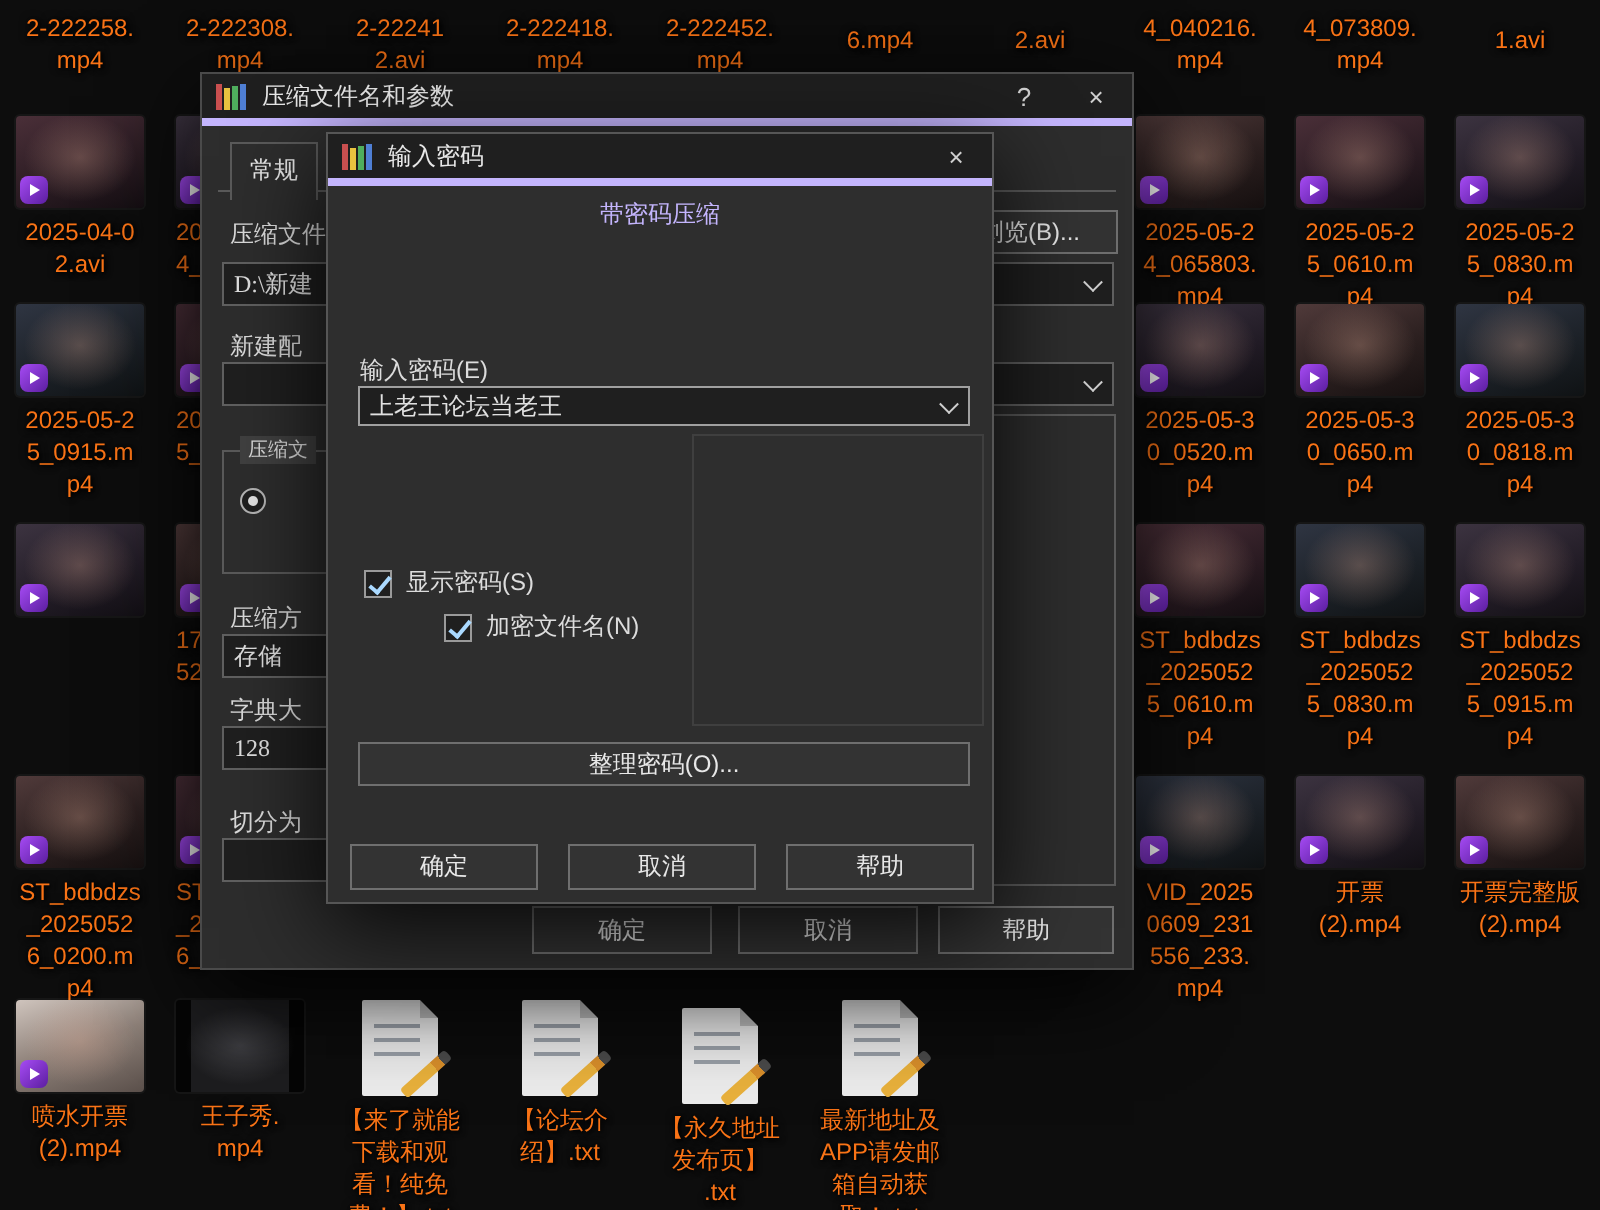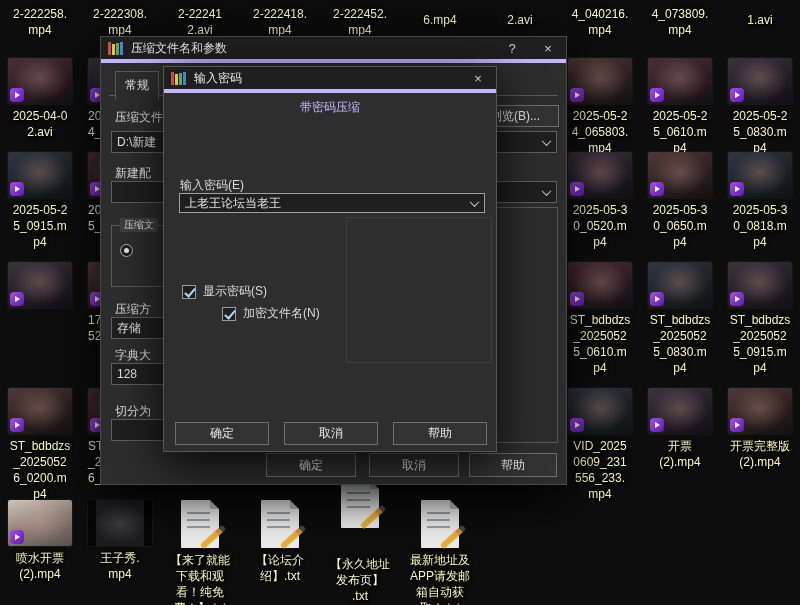--- a/index.html
+++ b/index.html
@@ -20,21 +20,21 @@
   .thumb.v4 { background:linear-gradient(160deg,#2f3542,#1b2026 60%,#0f1214); }
   .thumb.v5 { background:linear-gradient(160deg,#cfc4bd,#8d8078 50%,#5a4f4a); }
   .thumb.film { background:linear-gradient(90deg,#050505 0 12%,#1d1d1f 12% 88%,#050505 88%); }
   .thumb.film::after { background:radial-gradient(ellipse at 50% 50%, rgba(160,160,170,0.25), transparent 60%); }
   .badge { position:absolute; left:2px; bottom:2px; width:14px; height:14px; border-radius:4px;
            background:linear-gradient(135deg,#a64bf4,#5b1ea0); display:flex; align-items:center;
            justify-content:center; z-index:2; }
   .badge::after { content:""; border-left:5px solid #fff; border-top:3px solid transparent;
            border-bottom:3px solid transparent; margin-left:1px; }
   .label { margin-top:4px; width:80px; text-align:center; font-size:12px; line-height:16px;
-           color:#fef9c3; text-shadow:1px 1px 2px #000, 0 0 4px #000; word-break:break-all; }
+           color:#f97316; text-shadow:1px 1px 2px #000, 0 0 4px #000; word-break:break-all; }
   .icon.frag .label { text-align:left; padding-left:8px; }
   
   .page { width:38px; height:48px; background:#ececec; position:relative; flex:none; border-radius:1px; }
   .page .fold { position:absolute; top:0; right:0; width:0; height:0;
            border-top:9px solid #0d0d0d; border-left:9px solid #bdbdbd; }
   .page .pl { position:absolute; left:6px; right:9px; height:2px; background:#9aa0a8; }
   .page .p1 { top:12px; } .page .p2 { top:19px; } .page .p3 { top:26px; }
   .page .pencil { position:absolute; width:30px; height:6px; right:-9px; bottom:8px; border-radius:2px;
            background:linear-gradient(90deg,#e9b13c 0 68%,#d98f2b 68% 84%,#4a4a4a 84%);
            transform:rotate(-42deg); }
@@ -50,21 +50,21 @@
   .winrar-icon { display:flex; gap:1px; align-items:flex-end; margin-left:7px; height:14px; flex:none; }
   .winrar-icon i { width:3px; height:13px; display:block; }
   .winrar-icon i:nth-child(1){ background:#c94f4f; }
   .winrar-icon i:nth-child(2){ background:#e8c23f; height:11px; }
   .winrar-icon i:nth-child(3){ background:#4fae5d; height:12px; }
   .winrar-icon i:nth-child(4){ background:#4f7fd4; }
   .btn { position:absolute; background:#333; border:1px solid #6f6f6f; color:#e8e8e8; font-size:12px;
          display:flex; align-items:center; justify-content:center; cursor:default; }
   .combo { position:absolute; background:#1f1f1f; border:1px solid #606060; color:#e0e0e0;
            display:flex; align-items:center; }
-  .combo .combo-text { margin-left:5px; white-space:nowrap; overflow:hidden; }
+  .combo .combo-text { margin-left:5px; white-space:nowrap; overflow:hidden;font-family:Liberation Serif, serif; }
   .combo-arrow { position:absolute; right:1px; top:1px; bottom:1px; width:17px; display:flex;
            align-items:center; justify-content:center; }
   .combo-arrow::after { content:""; width:6px; height:6px; border-right:1.5px solid #cfcfcf;
            border-bottom:1.5px solid #cfcfcf; transform:rotate(45deg) translate(-1px,-1px); }
   .fieldlabel { position:absolute; font-size:12px; color:#dcdcdc; white-space:nowrap; }
   .groupbox { position:absolute; border:1px solid #5a5a5a; }
   .gb-label { position:absolute; top:-8px; left:8px; background:#404040; padding:0 4px;
            font-size:10px; color:#dcdcdc; white-space:nowrap; }
   .radio { position:absolute; width:13px; height:13px; border-radius:50%; border:1px solid #b5b5b5;
            background:#1f1f1f; }
@@ -403,21 +403,21 @@
         <i class="pl p1"></i>
         <i class="pl p2"></i>
         <i class="pl p3"></i>
         <i class="pencil"></i>
       </div>
       <div class="label">
         <div class="ln">【论坛介</div>
         <div class="ln">绍】.txt</div>
       </div>
     </div>
-    <div class="icon" style="left: 320px; top: 480px; gap: 24px;">
+    <div class="icon" style="left: 320px; top: 504px;">
       <div class="page">
         <i class="fold"></i>
         <i class="pl p1"></i>
         <i class="pl p2"></i>
         <i class="pl p3"></i>
         <i class="pencil"></i>
       </div>
       <div class="label">
         <div class="ln">【永久地址</div>
         <div class="ln">发布页】</div>
@@ -520,16 +520,17 @@
 
   <div class="checkbox cb1">
     <span class="cbox checked"></span>
     <span>显示密码(S)</span>
   </div>
   <div class="checkbox cb2">
     <span class="cbox checked"></span>
     <span>加密文件名(N)</span>
   </div>
 
+  <div class="btn b-org">整理密码(O)...</div>
   <div class="btn b-ok">确定</div>
   <div class="btn b-cancel">取消</div>
   <div class="btn b-help">帮助</div>
 </div>
 
 </body></html>

